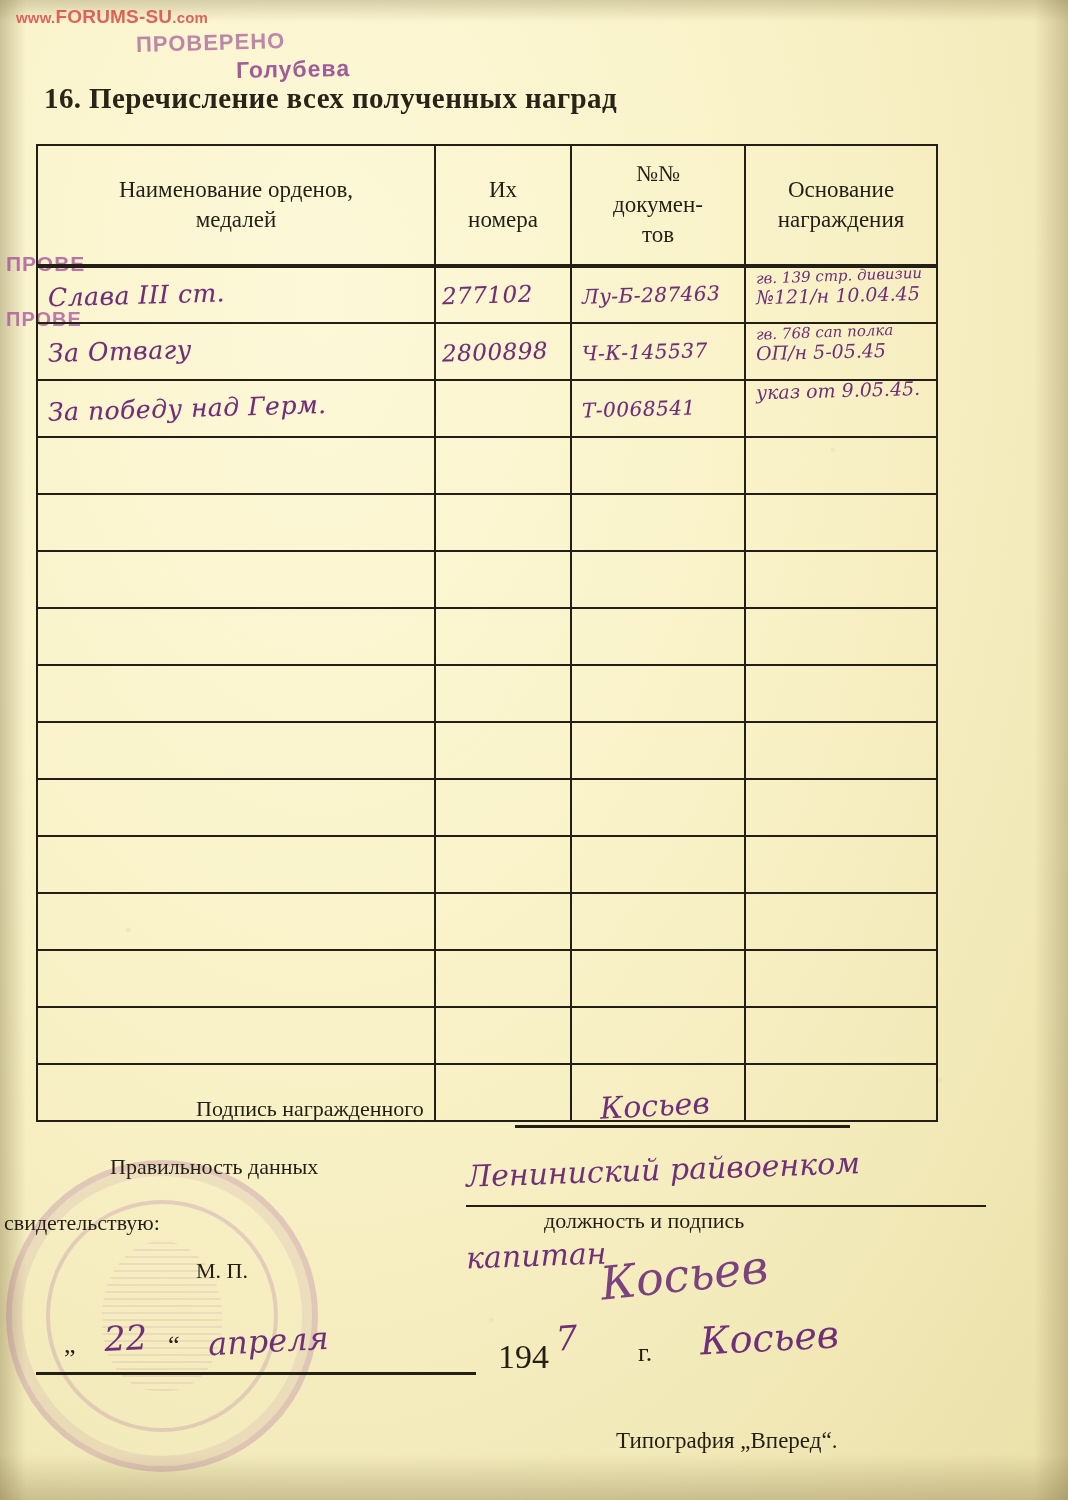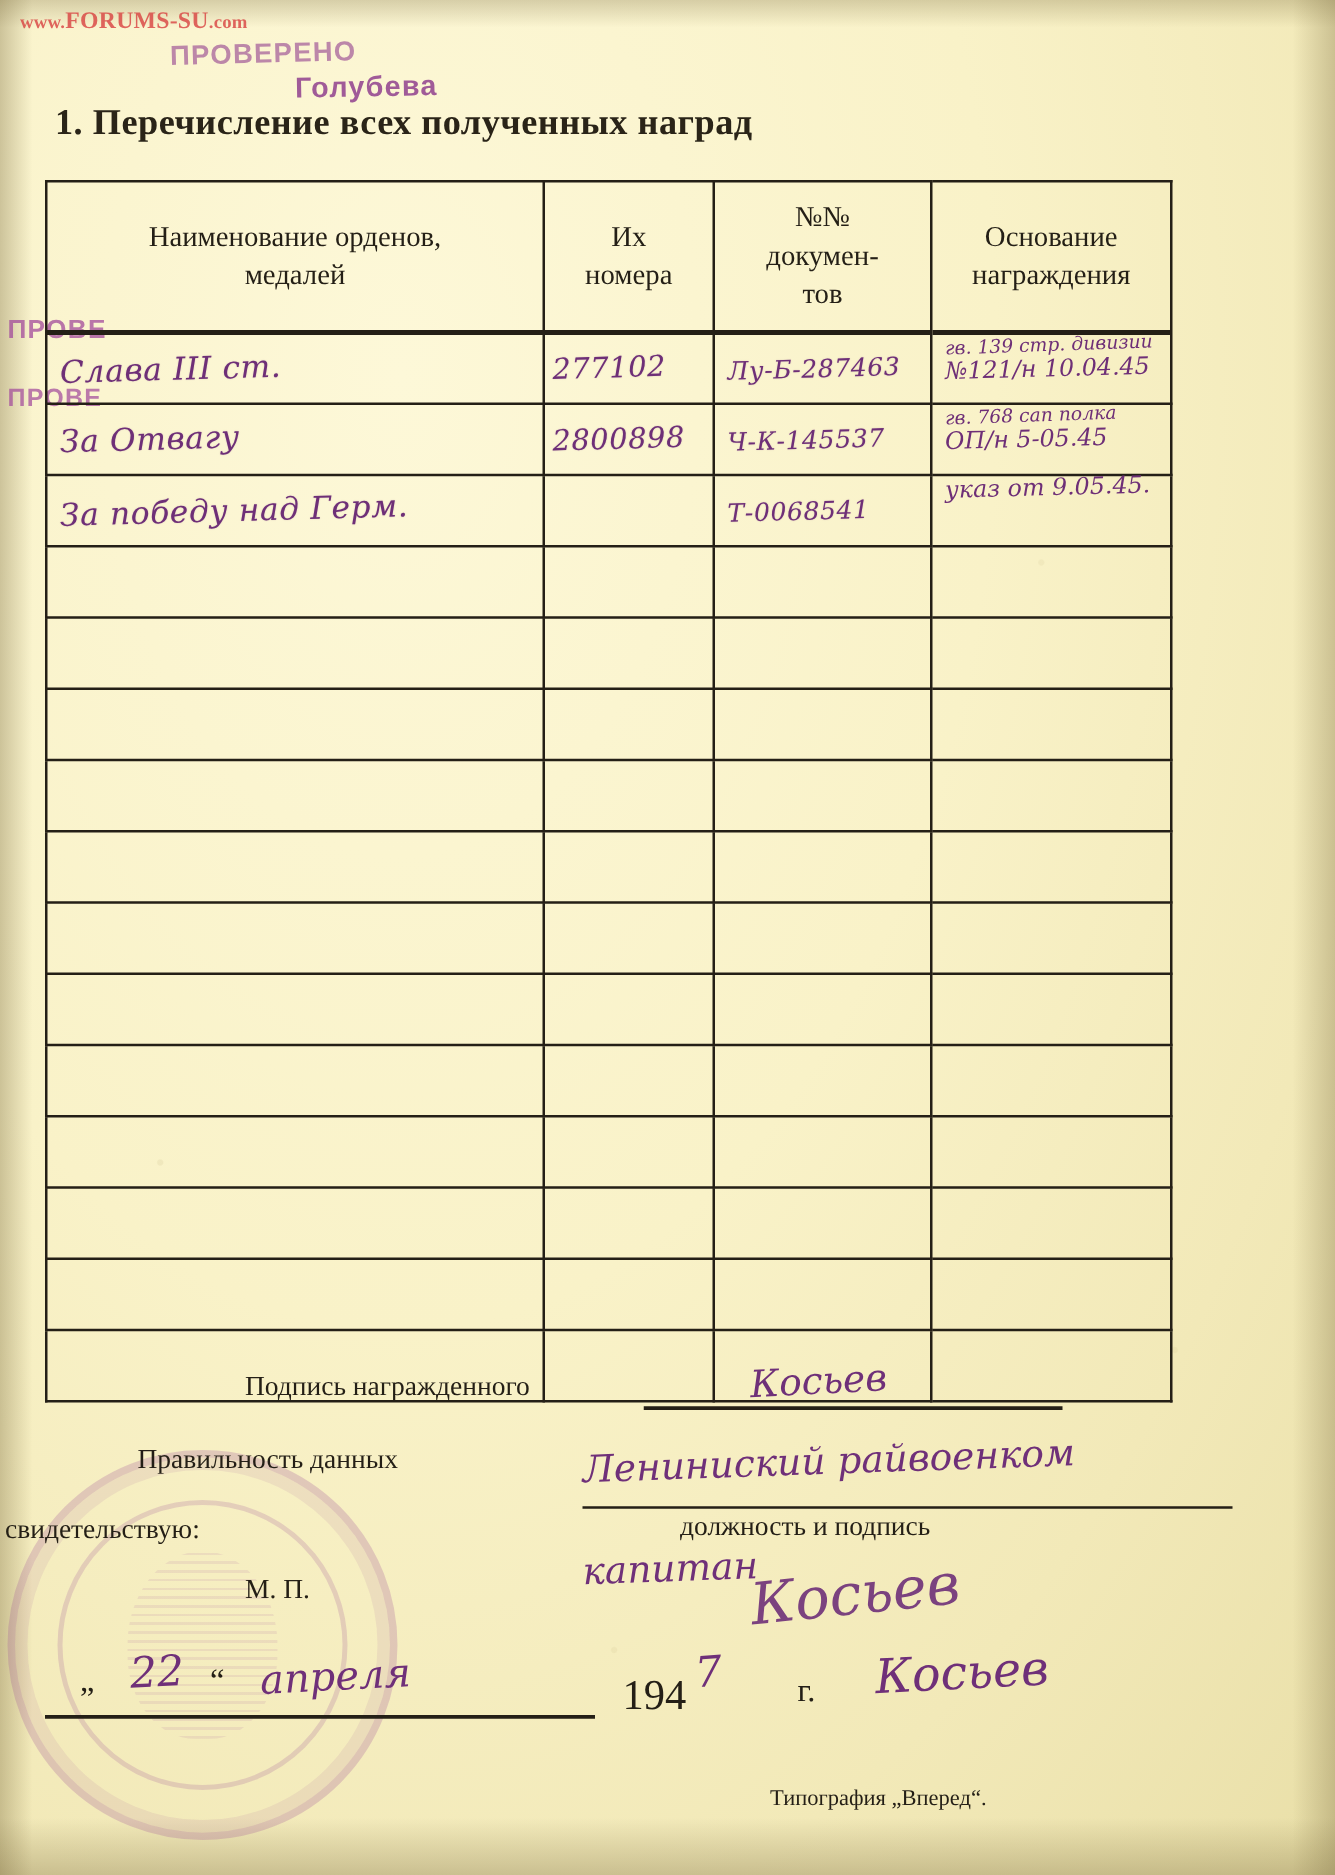--- a/index.html
+++ b/index.html
@@ -46,21 +46,21 @@
       radial-gradient(circle at 78% 30%, rgba(160,140,80,0.08) 0 2px, transparent 3px),
       radial-gradient(circle at 46% 88%, rgba(160,140,80,0.08) 0 2px, transparent 3px),
       radial-gradient(circle at 88% 72%, rgba(160,140,80,0.07) 0 2px, transparent 3px);
     pointer-events: none;
   }
 
   
   .watermark {
     position: absolute;
     left: 16px; top: 6px;
-    font-family: Liberation Serif, serif;
+    font-family: Liberation Sans, sans-serif;
     font-size: 19px;
     font-weight: bold;
     color: rgba(215, 60, 60, 0.78);
     letter-spacing: 0.2px;
     white-space: nowrap;
   }
   .watermark .wm-small { font-size: 15px; }
 
   
   .stamp-ink {
@@ -252,21 +252,21 @@
     border-radius: 50%;
     color: rgba(140,60,140,0.55);
     font-family: "Liberation Sans", sans-serif;
     font-size: 12px;
     letter-spacing: 2px;
   }
   .footer-print {
     position: absolute;
     left: 616px;
     top: 1428px;
-    font-size: 18px;
+    font-size: 23px;
     color: #241f16;
     white-space: nowrap;
   }
 </style>
 </head>
 <body>
 
 <div class="page">
 
   <div class="grain"></div>
@@ -277,21 +277,21 @@
 
   <div class="watermark">
     <span class="wm-small">www.</span><span>FORUMS-SU</span><span class="wm-small">.com</span>
   </div>
 
   <div class="stamp-ink stamp-proverено">ПРОВЕРЕНО</div>
   <div class="stamp-ink stamp-golubeva">Голубева</div>
   <div class="stamp-ink stamp-side1">ПРОВЕ</div>
   <div class="stamp-ink stamp-side2">ПРОВЕ</div>
 
-  <div class="heading">1. Перечисление всех полученных наград</div>
+  <div class="heading">16. Перечисление всех полученных наград</div>
 
   <div class="table-wrap">
     <table class="awards">
       <thead>
         <tr>
           <th class="col1">
             <div>Наименование орденов,</div>
             <div>медалей</div>
           </th>
           <th class="col2">

